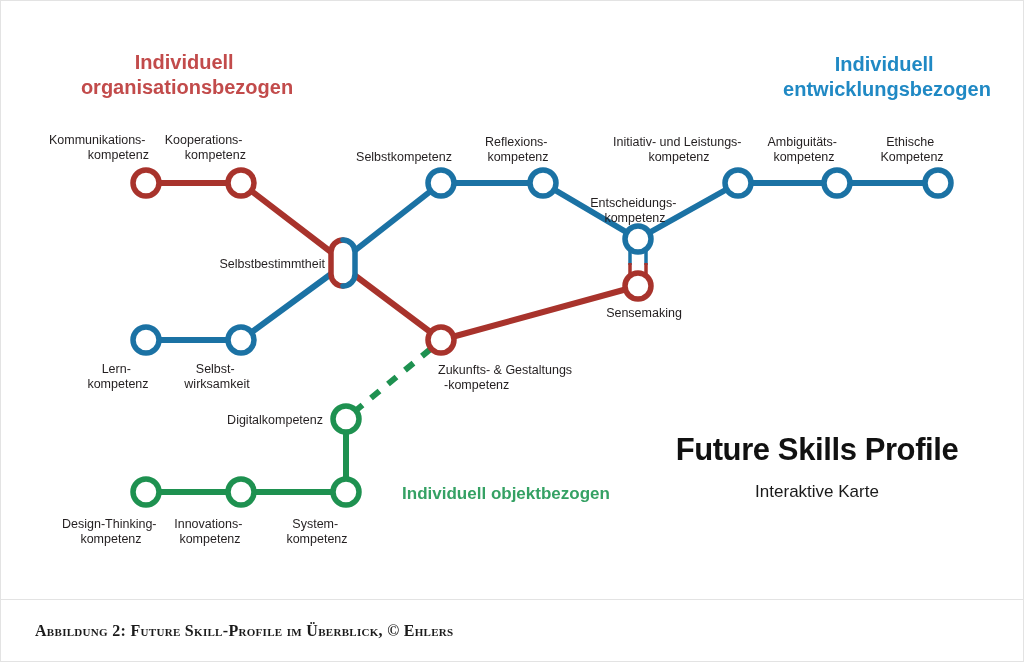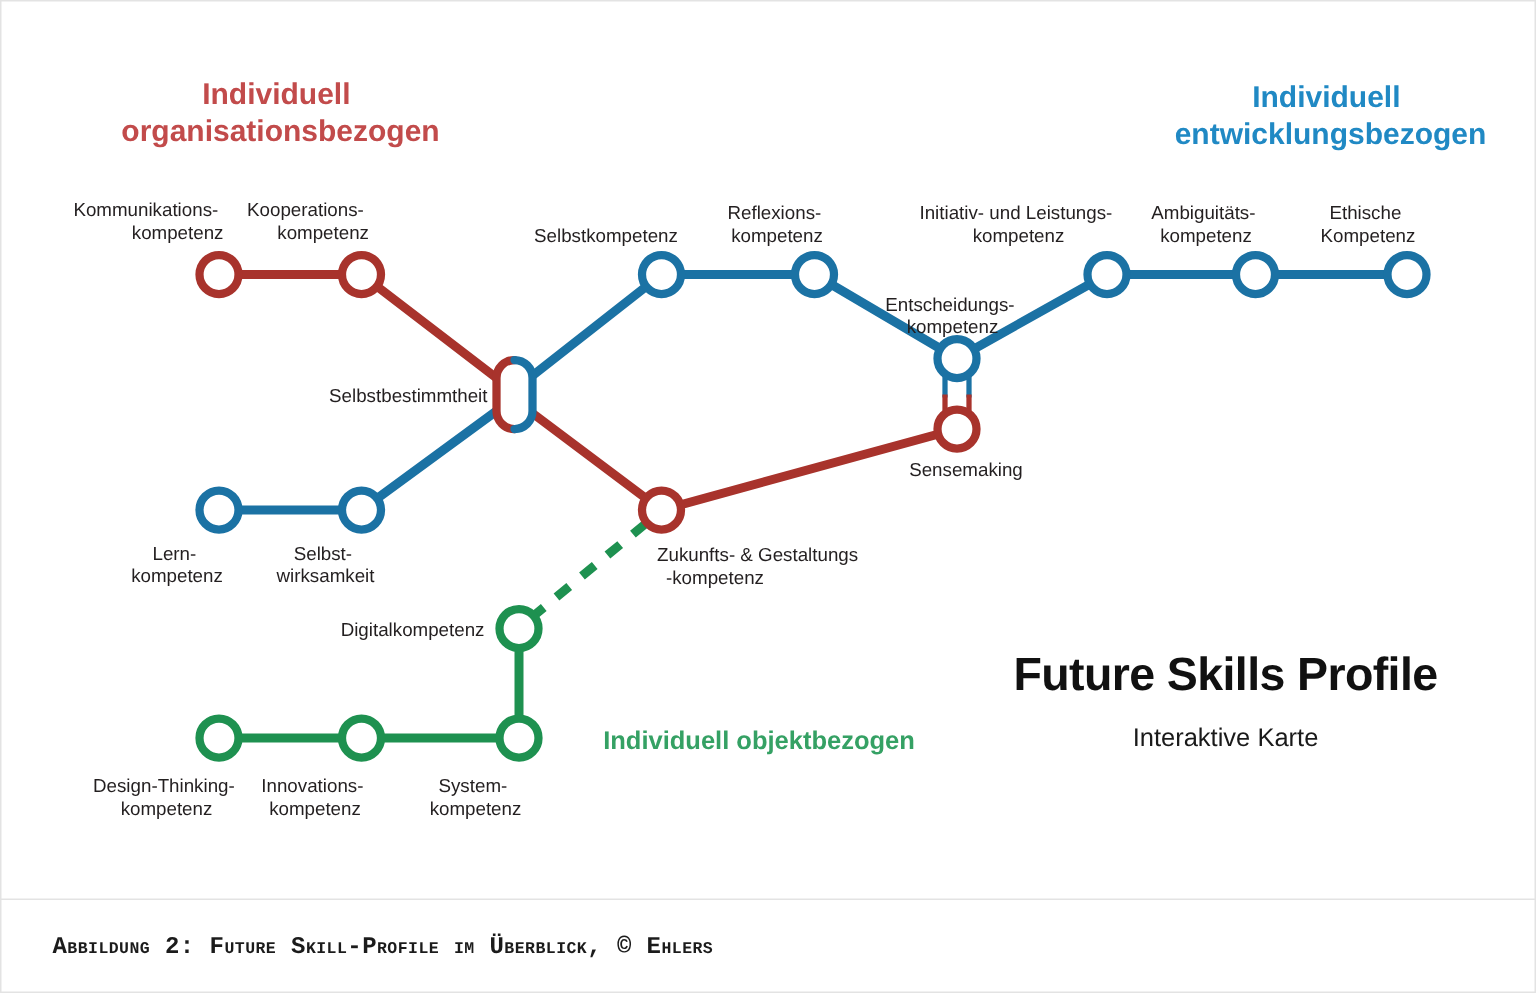--- a/index.html
+++ b/index.html
@@ -33,21 +33,21 @@
     position:absolute;left:0;top:600px;width:1024px;height:62px;
     display:flex;align-items:center;
     box-sizing:border-box;
     background:#ffffff;
     border-left:1px solid #e3e3e3;
     border-right:1px solid #e3e3e3;
     border-bottom:1px solid #e3e3e3;
   }
   #caption{
     margin-left:34px;
-    font-family:Liberation Mono, monospace;
+    font-family:Liberation Serif, serif;
     font-size:16px;
     font-weight:700;
     font-variant:small-caps;
     letter-spacing:0.3px;
     color:#1b1b1b;
     white-space:nowrap;
   }
 </style>
 </head>
 <body>

